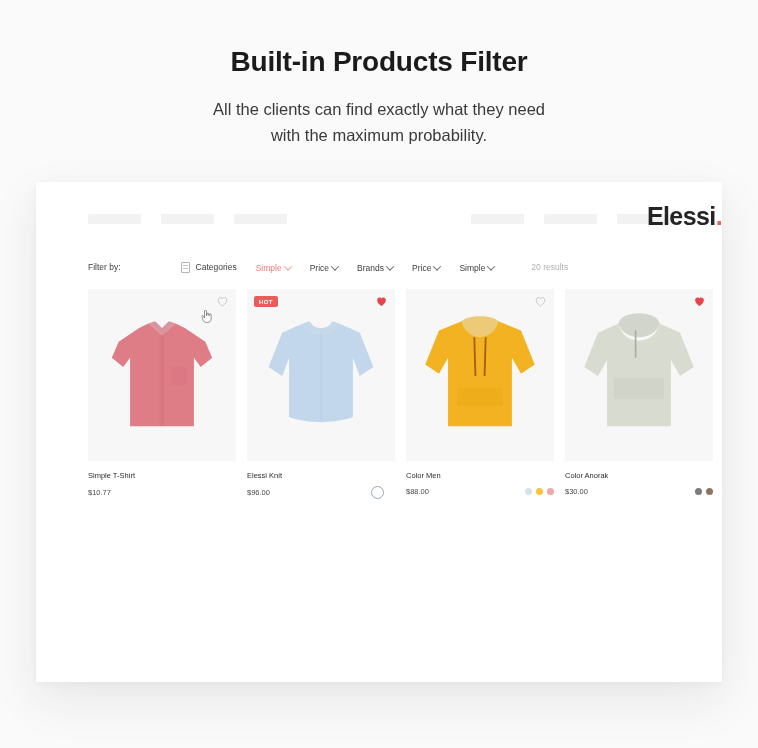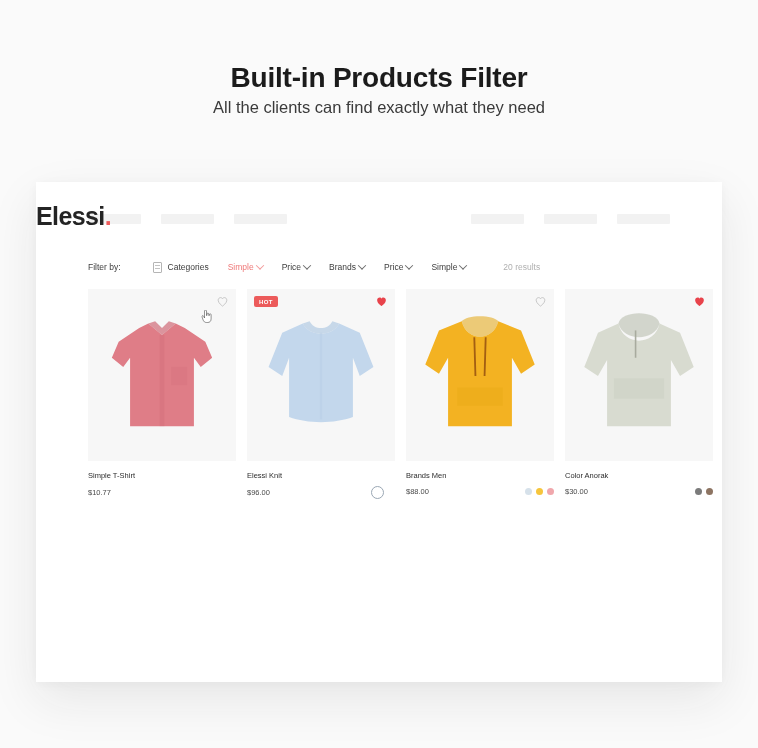--- a/index.html
+++ b/index.html
@@ -10,33 +10,33 @@
     width: 758px;
     height: 748px;
     background: #fafafa;
     font-family: "Liberation Sans", sans-serif;
     overflow: hidden;
     -webkit-font-smoothing: antialiased;
   }
 
   
   .hero {
-    padding-top: 60px;
+    padding-top: 44px;
     text-align: center;
   }
   .hero-title {
     font-size: 28px;
     font-weight: 700;
     color: #1b1b1b;
     letter-spacing: -0.2px;
     margin: 0;
     line-height: 1.25;
   }
   .hero-sub {
-    margin: 0 auto 0 auto;
+    margin: 18px auto 0 auto;
     font-size: 16.5px;
     color: #3a3a3a;
     font-weight: 400;
     line-height: 1.55;
     max-width: 420px;
   }
 
   
   .panel {
     position: absolute;
@@ -71,21 +71,21 @@
   .nav-bar-ph {
     width: 53px;
     height: 10px;
     background: #f2f2f2;
     border-radius: 1px;
   }
   .logo {
     position: absolute;
     left: 0; right: 0;
     top: 16px;
-    text-align: left;
+    text-align: right;
     font-size: 25px;
     font-weight: 700;
     color: #242424;
     letter-spacing: -0.6px;
     line-height: 36px;
   }
   .logo-dot { color: #ef5b5b; }
 
   
   .toolbar {
@@ -295,20 +295,21 @@
     border-radius: 2px 2px 0 0;
   }
 </style>
 </head>
 <body>
 
 <div class="hero">
   <h1 class="hero-title">Built-in Products Filter</h1>
   <p class="hero-sub">
     <span>All the clients can find exactly what they need</span><br>
+    <span>with the maximum probability.</span>
   </p>
 </div>
 
 <div class="panel">
 
   <div class="site-header">
     <div class="nav-bars">
       <div class="nav-bars-left">
         <span class="nav-bar-ph"></span>
         <span class="nav-bar-ph"></span>
@@ -321,21 +322,21 @@
       </div>
     </div>
     <div class="logo">
       <span>Elessi</span><span class="logo-dot">.</span>
     </div>
   </div>
 
   <div class="toolbar">
     <div class="toolbar-left">
       <span class="filter-label">Filter by:</span>
-      <div id="filter-items" style="display:flex;align-items:flex-start;">
+      <div id="filter-items" style="display:flex;align-items:flex-end;margin-left:28px;">
           <span class="filter-item">
             <span class="cat-icon"></span>
             <span>Categories</span>
           </span>
           <span class="filter-item active">
             <span>Simple</span>
             <span class="caret"></span>
           </span>
           <span class="filter-item">
             <span>Price</span>
@@ -416,21 +417,21 @@
               <g>
                 <path d="M34 12 C38 30 62 30 66 12 L86 20 L98 50 L86 58 L78 44 L78 104 L22 104 L22 44 L14 58 L2 50 L14 20 Z" fill="#f3b222"></path>
                 <path d="M34 12 C38 30 62 30 66 12 C62 6 38 6 34 12 Z" fill="#e3a50f" opacity=".55"></path>
                 <path d="M44 28 L46 58 M54 28 L56 58" fill="#000" opacity="0"></path>
                 <path d="M45 26 L46 60" stroke="#a35f12" stroke-width="1.6" fill="none"></path>
                 <path d="M55 26 L54 60" stroke="#a35f12" stroke-width="1.6" fill="none"></path>
                 <path d="M30 70 L70 70 L70 86 L30 86 Z" fill="#e3a50f" opacity=".28"></path>
               </g>
             </svg></div>
         </div>
-        <div class="card-title">Brands Men</div>
+        <div class="card-title">Color Men</div>
         <div class="card-footer">
           <div class="card-price">$88.00</div>
           <div class="swatches">
             <span class="sw-dot" style="background: rgb(214, 225, 234);"></span>
             <span class="sw-dot" style="background: rgb(246, 197, 60);"></span>
             <span class="sw-dot" style="background: rgb(240, 167, 172);"></span>
           </div>
         </div>
       </div>
       <div class="card">

